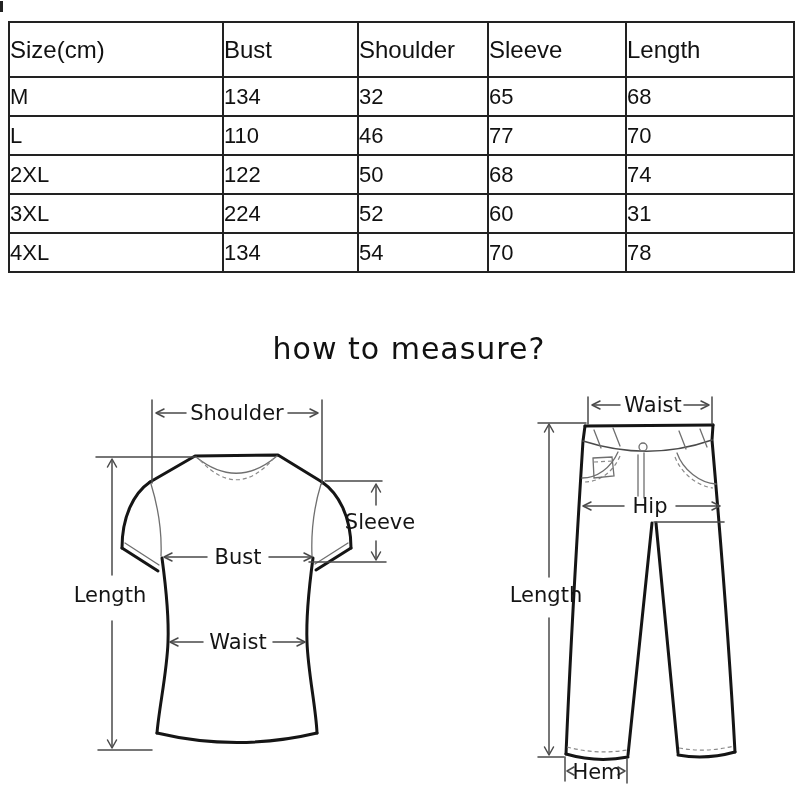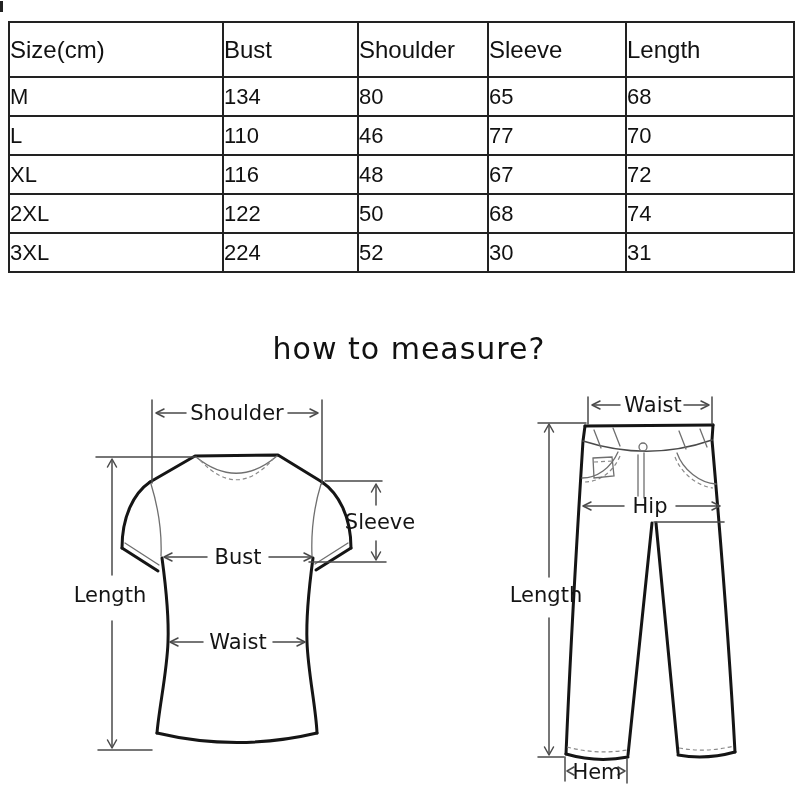--- a/index.html
+++ b/index.html
@@ -56,51 +56,51 @@
       <th>Bust</th>
       <th>Shoulder</th>
       <th>Sleeve</th>
       <th>Length</th>
     </tr>
   </thead>
   <tbody>
     <tr>
       <td>M</td>
       <td>134</td>
-      <td>80</td>
+      <td>32</td>
       <td>65</td>
       <td>68</td>
     </tr>
     <tr>
       <td>L</td>
       <td>110</td>
       <td>46</td>
       <td>77</td>
       <td>70</td>
     </tr>
     <tr>
-      <td>XL</td>
-      <td>116</td>
-      <td>48</td>
-      <td>67</td>
-      <td>72</td>
-    </tr>
-    <tr>
       <td>2XL</td>
       <td>122</td>
       <td>50</td>
       <td>68</td>
       <td>74</td>
     </tr>
     <tr>
       <td>3XL</td>
       <td>224</td>
       <td>52</td>
-      <td>30</td>
+      <td>60</td>
       <td>31</td>
+    </tr>
+    <tr>
+      <td>4XL</td>
+      <td>134</td>
+      <td>54</td>
+      <td>70</td>
+      <td>78</td>
     </tr>
   </tbody>
 </table>
 
 <div class="measure-title">how to measure?</div>
 
 <svg class="diagram" viewBox="0 380 800 420">
 
   <g>
 

